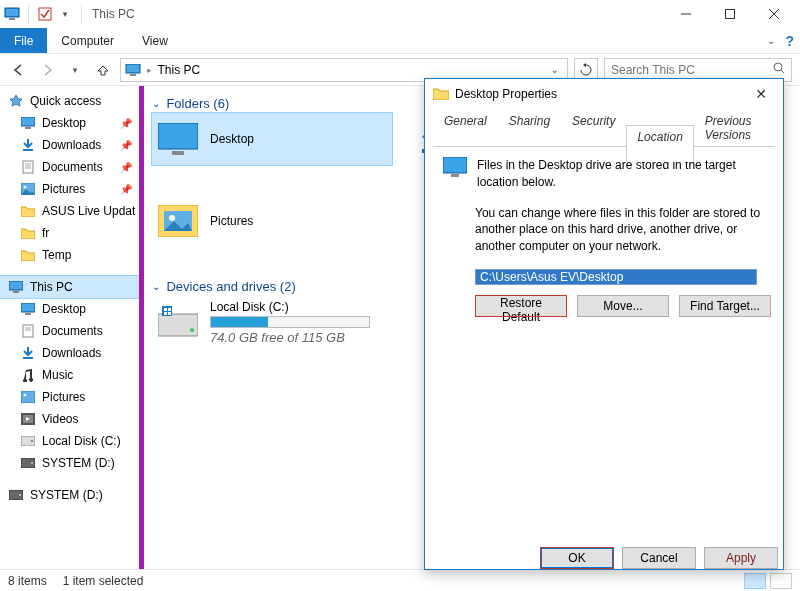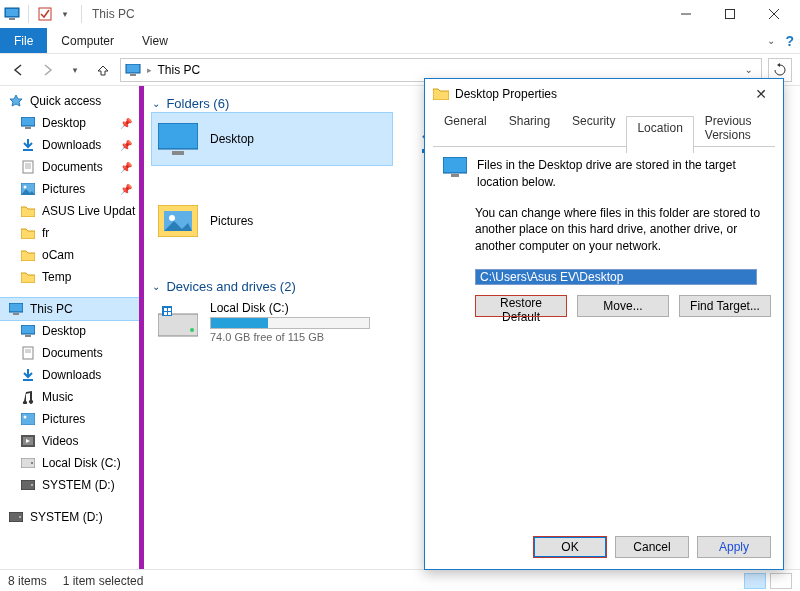--- a/index.html
+++ b/index.html
@@ -44,53 +44,53 @@
 .side-item .ic { width: 16px; height: 16px; display: inline-flex; align-items: center; justify-content: center; }
 
 .main { flex: 1; padding: 6px 8px; }
 .group-hdr { display: flex; align-items: center; gap: 6px; color: #0c4a8b; font-size: 13px; margin-top: 4px; margin-bottom: 2px; }
 .tiles { display: flex; flex-wrap: wrap; gap: 8px 16px; }
 .tile { width: 240px; height: 52px; display: flex; align-items: center; gap: 10px; padding: 4px; }
 .tile.sel { background: #cce8ff; outline: 1px solid #99d1ff; }
 .tile .big-ic { width: 44px; height: 44px; display: flex; align-items: center; justify-content: center; }
 .tile .txt { display: flex; flex-direction: column; }
 .tile .txt .l1 { font-size: 12px; }
-.tile .txt .l2 { font-size: 11px; color: #666; }
+.tile .txt .l2 { font-size: 13px; color: #666; font-style: italic; }
 .tile .bar { width: 160px; height: 12px; border: 1px solid #bbb; background: #f4f4f4; position: relative; }
 .tile .bar .fill { position: absolute; left: 0; top: 0; bottom: 0; background: #26a0da; }
 
 .peek-col { display: flex; flex-direction: column; gap: 12px; width: 50px; }
 .peek-ic { width: 44px; height: 44px; display: flex; align-items: center; justify-content: center; }
 
 
 .status { position: absolute; bottom: 0; left: 0; right: 0; height: 22px; border-top: 1px solid #e5e5e5; display: flex; align-items: center; padding: 0 8px; gap: 16px; font-size: 12px; color: #333; }
 .status .views { margin-left: auto; display: flex; gap: 4px; }
 .status .view-btn { width: 22px; height: 16px; border: 1px solid #ccc; }
 .status .view-btn.sel { background: #cce8ff; border-color: #99d1ff; }
 
 
 .dialog { position: absolute; left: 424px; top: 78px; width: 360px; height: 492px; background: #fff; border: 1px solid #1979ca; box-shadow: 0 4px 12px rgba(0,0,0,0.25); display: flex; flex-direction: column; }
 .dlg-title { height: 30px; display: flex; align-items: center; padding: 0 8px; gap: 6px; }
 .dlg-title .t { font-size: 12px; }
 .dlg-close { margin-left: auto; font-size: 14px; color: #333; padding: 0 8px; }
 .dlg-tabs { display: flex; border-bottom: 1px solid #ccc; margin: 0 8px; }
-.dlg-tab { padding: 4px 10px; font-size: 12px; color: #333; border: 1px solid transparent; border-bottom: none; }
-.dlg-tab.sel { border-color: #ccc; background: #fff; position: relative; top: 7px; }
+.dlg-tab { padding: 4px 10px; font-size: 12px; color: #333; border: 1px solid transparent; border-bottom: none; font-style: italic; }
+.dlg-tab.sel { border-color: #ccc; background: #fff; position: relative; top: 16px; }
 .dlg-body { flex: 1; padding: 10px 18px; font-size: 12px; display: flex; flex-direction: column; }
 .dlg-row1 { display: flex; gap: 10px; }
 .dlg-desc { color: #000; line-height: 1.4; }
 .dlg-para { margin-top: 14px; padding-left: 32px; line-height: 1.4; }
 .dlg-input { margin: 14px 0 10px 32px; height: 16px; border: 1px solid #7a9acb; background: #3078c8; color: #fff; padding: 0 4px; font-size: 12px; outline: none; width: calc(100% - 40px); }
 .dlg-btnrow { display: flex; gap: 10px; margin-left: 32px; }
 .dlg-btn { height: 22px; padding: 0 10px; border: 1px solid #adadad; background: #e1e1e1; font-size: 12px; min-width: 92px; }
 .dlg-btn.hl { outline: 1.5px solid #c0392b; outline-offset: -1px; }
-.dlg-foot { height: 44px; display: flex; align-items: center; justify-content: flex-end; gap: 8px; padding: 0 12px; }
+.dlg-foot { height: 44px; display: flex; align-items: flex-end; justify-content: flex-end; gap: 8px; padding: 0 5px; }
 .dlg-foot .dlg-btn { min-width: 74px; }
 .dlg-foot .dlg-btn.def { border: 1px solid #0078d7; box-shadow: inset 0 0 0 1px #0078d7; }
-.dlg-foot .dlg-btn.dis { color: #1d4ed8; }
+.dlg-foot .dlg-btn.dis { color: #7f1d1d; }
 
 
 .svg { display: block; }
 </style>
 </head>
 <body>
 
 <div class="titlebar">
   <div class="qat">
     <span class="qat-icon">
@@ -168,20 +168,27 @@
     <span style="color:#888;font-size:9px;">▸</span>
     <span class="addr-text">This PC</span>
     <span class="addr-drop">⌄</span>
   </div>
   <div class="refresh">
       <svg width="14" height="14">
         <path d="M7 2 A5 5 0 1 1 2 7" fill="none" stroke="#333"></path>
         <path d="M7 0 L7 4 L4 2 Z" fill="#333"></path>
       </svg>
     </div>
+  <div class="search">
+    <input placeholder="Search This PC" style="">
+    <span class="mag"><svg width="12" height="12">
+          <circle cx="5" cy="5" r="4" fill="none" stroke="#666"></circle>
+          <line x1="8" y1="8" x2="11" y2="11" stroke="#666"></line>
+        </svg></span>
+  </div>
 </div>
 
 <div class="body">
   <div class="sidebar">
     <div class="side-item root">
       <span class="ic">
           <svg width="14" height="14">
             <path d="M7 1 L9 5 L13 5 L10 8 L11 12 L7 10 L3 12 L4 8 L1 5 L5 5 Z" fill="#5fb0e6" stroke="#2a7fb8"></path>
           </svg>
         </span>
@@ -238,28 +245,20 @@
         </span>
         <span>ASUS Live Updat</span>
       </div>
     <div class="side-item">
         <span class="ic">
           <svg width="14" height="12">
             <path d="M0 2 L5 2 L7 4 L14 4 L14 12 L0 12 Z" fill="#ffd96a" stroke="#d4a017"></path>
           </svg>
         </span>
         <span>fr</span>
-      </div>
-    <div class="side-item">
-        <span class="ic">
-          <svg width="14" height="12">
-            <path d="M0 2 L5 2 L7 4 L14 4 L14 12 L0 12 Z" fill="#ffd96a" stroke="#d4a017"></path>
-          </svg>
-        </span>
-        <span>oCam</span>
       </div>
     <div class="side-item">
         <span class="ic">
           <svg width="14" height="12">
             <path d="M0 2 L5 2 L7 4 L14 4 L14 12 L0 12 Z" fill="#ffd96a" stroke="#d4a017"></path>
           </svg>
         </span>
         <span>Temp</span>
       </div>
     <div class="side-sep"></div>

